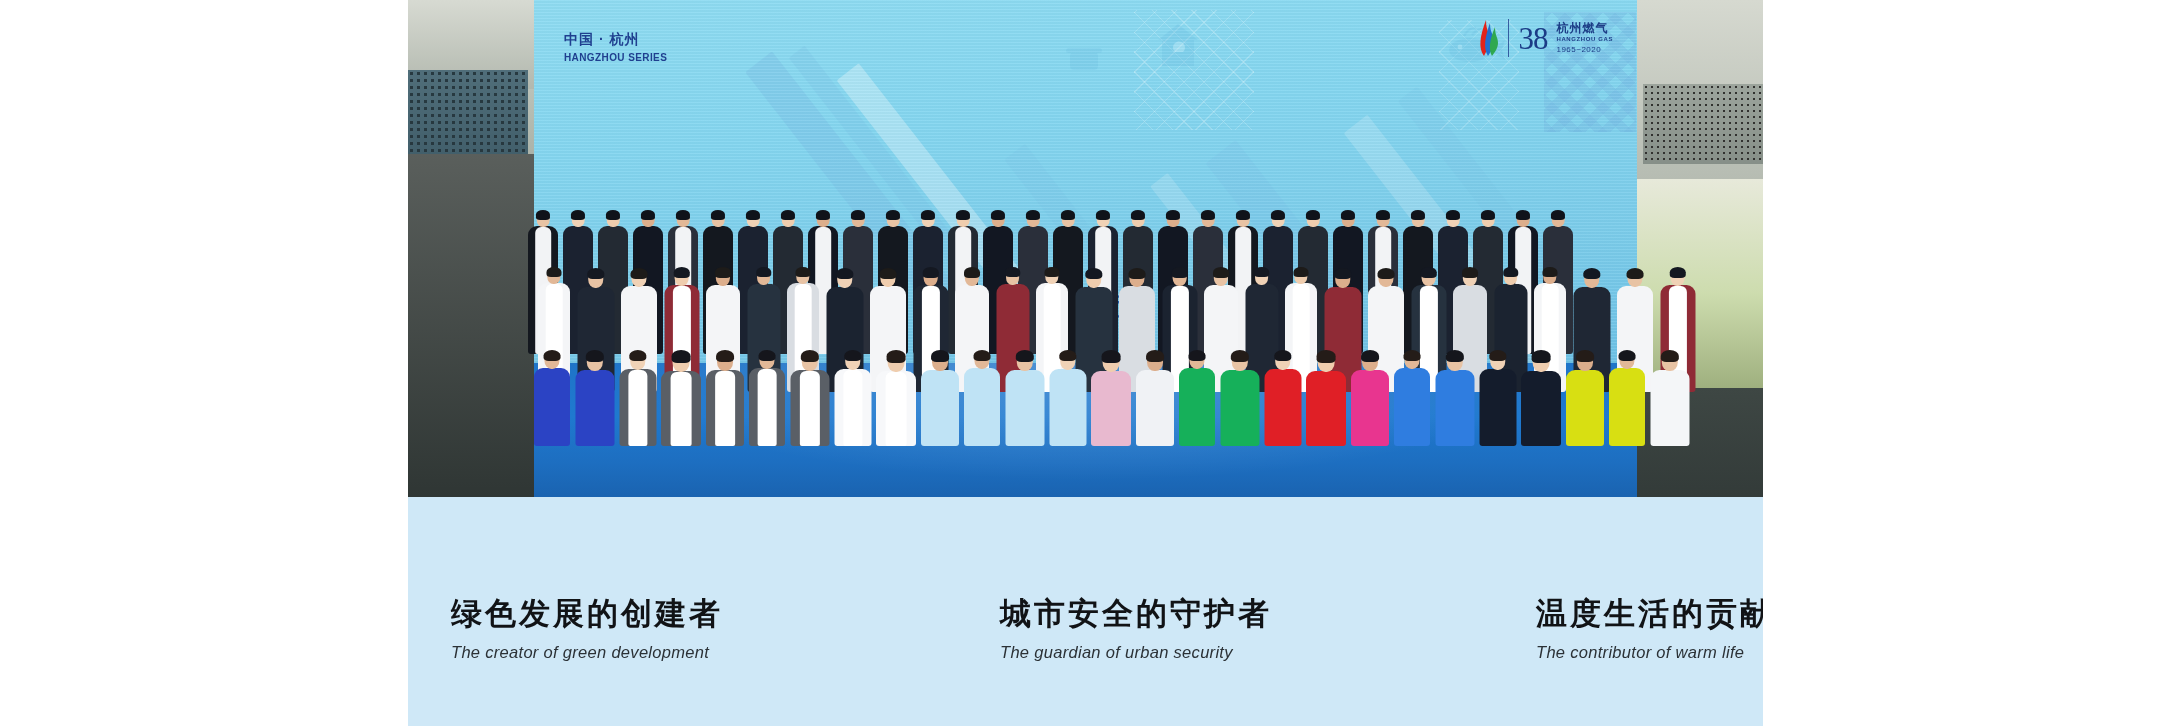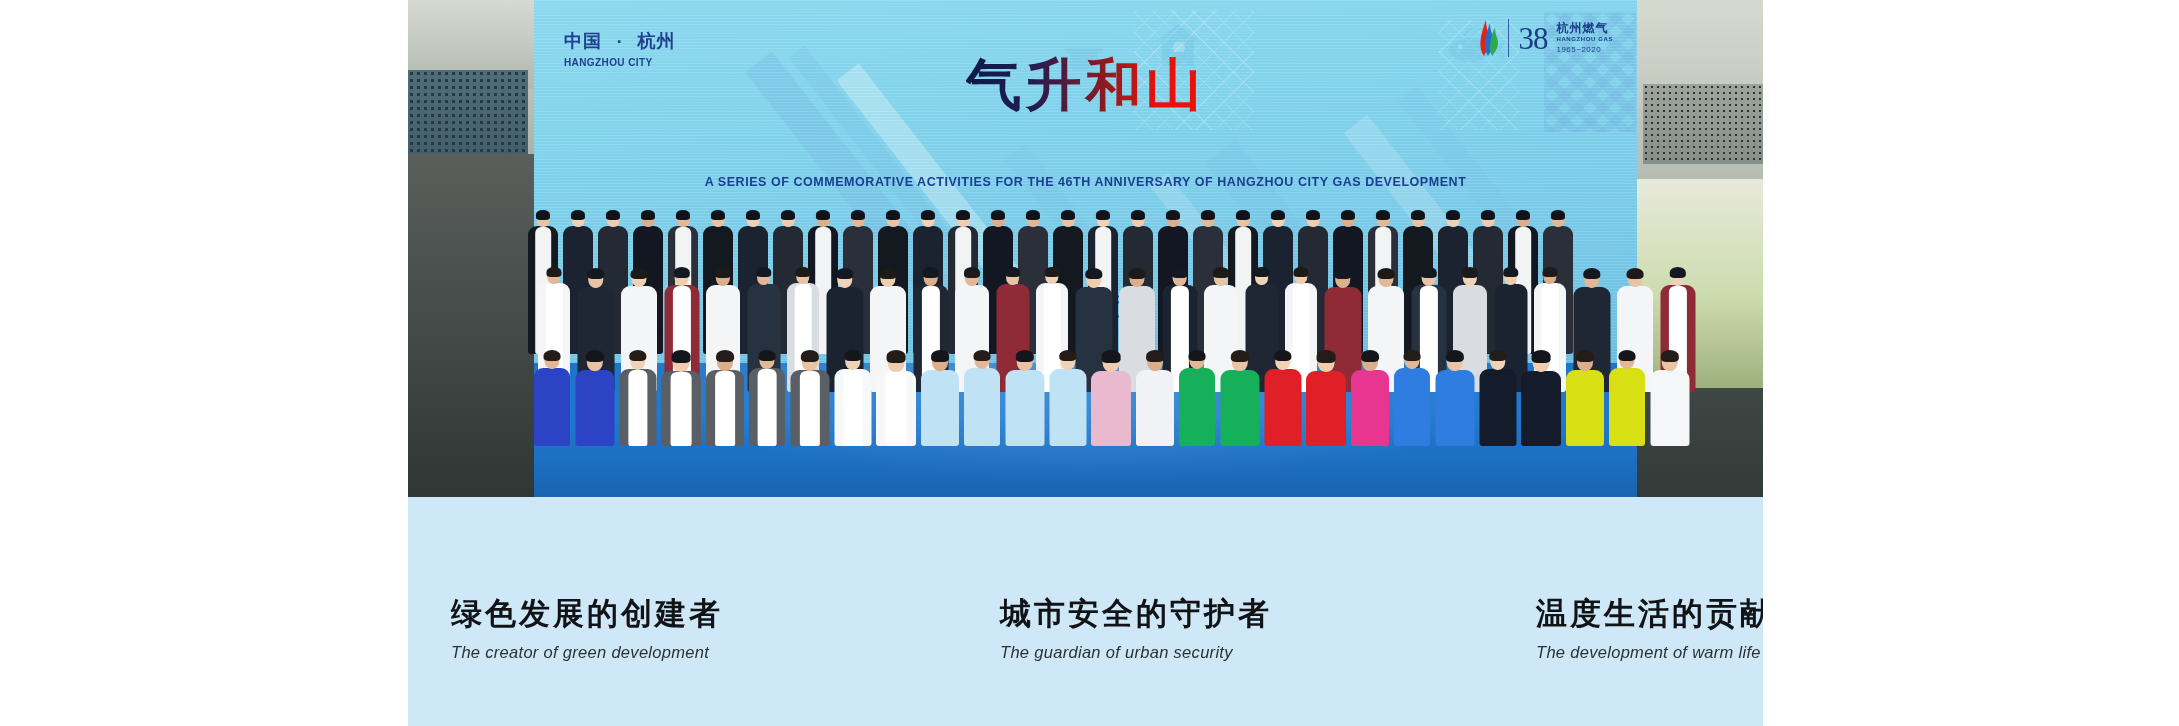--- a/index.html
+++ b/index.html
@@ -50,21 +50,21 @@
   .lattice.solid{background:
       repeating-linear-gradient(45deg,rgba(118,186,228,.45) 0 9px,transparent 9px 18px),
       repeating-linear-gradient(-45deg,rgba(118,186,228,.45) 0 9px,transparent 9px 18px);}
 
   .icon-house{position:absolute;opacity:.32;}
   .icon-fish{position:absolute;opacity:.3;}
   .icon-pot{position:absolute;opacity:.3;}
 
   
   .loc{position:absolute;left:30px;top:30px;color:#1f3f8f;line-height:1.35;}
-  .loc .cn{font-size:18px;font-weight:700;letter-spacing:1px;font-family:Liberation Mono, monospace;}
+  .loc .cn{font-size:14px;font-weight:700;letter-spacing:1px;}
   .loc .en{font-size:10px;font-weight:700;letter-spacing:.4px;margin-top:2px;}
 
   .brand{position:absolute;right:24px;top:18px;display:flex;align-items:center;gap:9px;}
   .flame{width:22px;height:40px;position:relative;}
   .brand-sep{width:1px;height:38px;background:#1f3f8f;opacity:.8;}
   .brand-46{font-family:"Liberation Serif","DejaVu Serif",serif;font-size:31px;color:#1c3c86;letter-spacing:-1px;line-height:1;}
   .brand-txt{color:#1c3c86;line-height:1.25;}
   .brand-txt .b1{font-size:12px;font-weight:700;letter-spacing:1px;}
   .brand-txt .b2{font-size:6px;font-weight:700;letter-spacing:.6px;}
   .brand-txt .b3{font-size:8px;letter-spacing:.5px;margin-top:1px;}
@@ -154,40 +154,38 @@
         </svg>
         <svg class="icon-pot" style="left:530px;top:40px;" width="40" height="36" viewBox="0 0 40 36">
           <rect x="6" y="12" width="28" height="18" rx="4" fill="#6fc3e6"></rect>
           <rect x="2" y="8" width="36" height="5" rx="2.5" fill="#6fc3e6"></rect>
         </svg>
 
         <div class="scan"></div>
 
         <div class="loc">
           <div class="cn">中国 · 杭州</div>
-          <div class="en">HANGZHOU CITY</div>
+          <div class="en">HANGZHOU SERIES</div>
         </div>
 
         <div class="brand">
           <svg class="flame" viewBox="0 0 22 40">
             <path d="M7 38 C1 30 3 18 9 2 C9 14 13 14 13 22 C13 28 10 32 7 38Z" fill="#e2231a"></path>
             <path d="M11 38 C6 30 8 19 13 5 C13 16 17 16 17 23 C17 29 14 33 11 38Z" fill="#1f6fd0"></path>
             <path d="M15 38 C11 31 13 21 18 9 C18 18 21 19 21 25 C21 30 18 34 15 38Z" fill="#2fa84f"></path>
           </svg>
           <div class="brand-sep"></div>
           <div class="brand-46">38</div>
           <div class="brand-txt">
             <div class="b1">杭州燃气</div>
             <div class="b2">HANGZHOU GAS</div>
             <div class="b3">1965~2020</div>
           </div>
         </div>
 
-        <div class="logotype">气升和山</div>
-        <div class="subhead">A SERIES OF COMMEMORATIVE ACTIVITIES FOR THE 46TH ANNIVERSARY OF HANGZHOU CITY GAS DEVELOPMENT</div>
         <div class="org">杭州市燃气集团有限公司</div>
       </div>
 
       <div id="floor">
           <div class="shine"></div>
         </div>
 
       <div id="crowd">
 
       <div class="p" style="left: -6px; bottom: 96px; width: 30px; height: 150px;">
@@ -647,19 +645,19 @@
       <div class="slog s1">
         <div class="cn">绿色发展的创建者</div>
         <div class="en">The creator of green development</div>
       </div>
       <div class="slog s2">
         <div class="cn">城市安全的守护者</div>
         <div class="en">The guardian of urban security</div>
       </div>
       <div class="slog s3">
         <div class="cn">温度生活的贡献者</div>
-        <div class="en">The development of warm life</div>
+        <div class="en">The contributor of warm life</div>
       </div>
 
     </div>
 
   </div>
 </div>
 
 </body></html>

